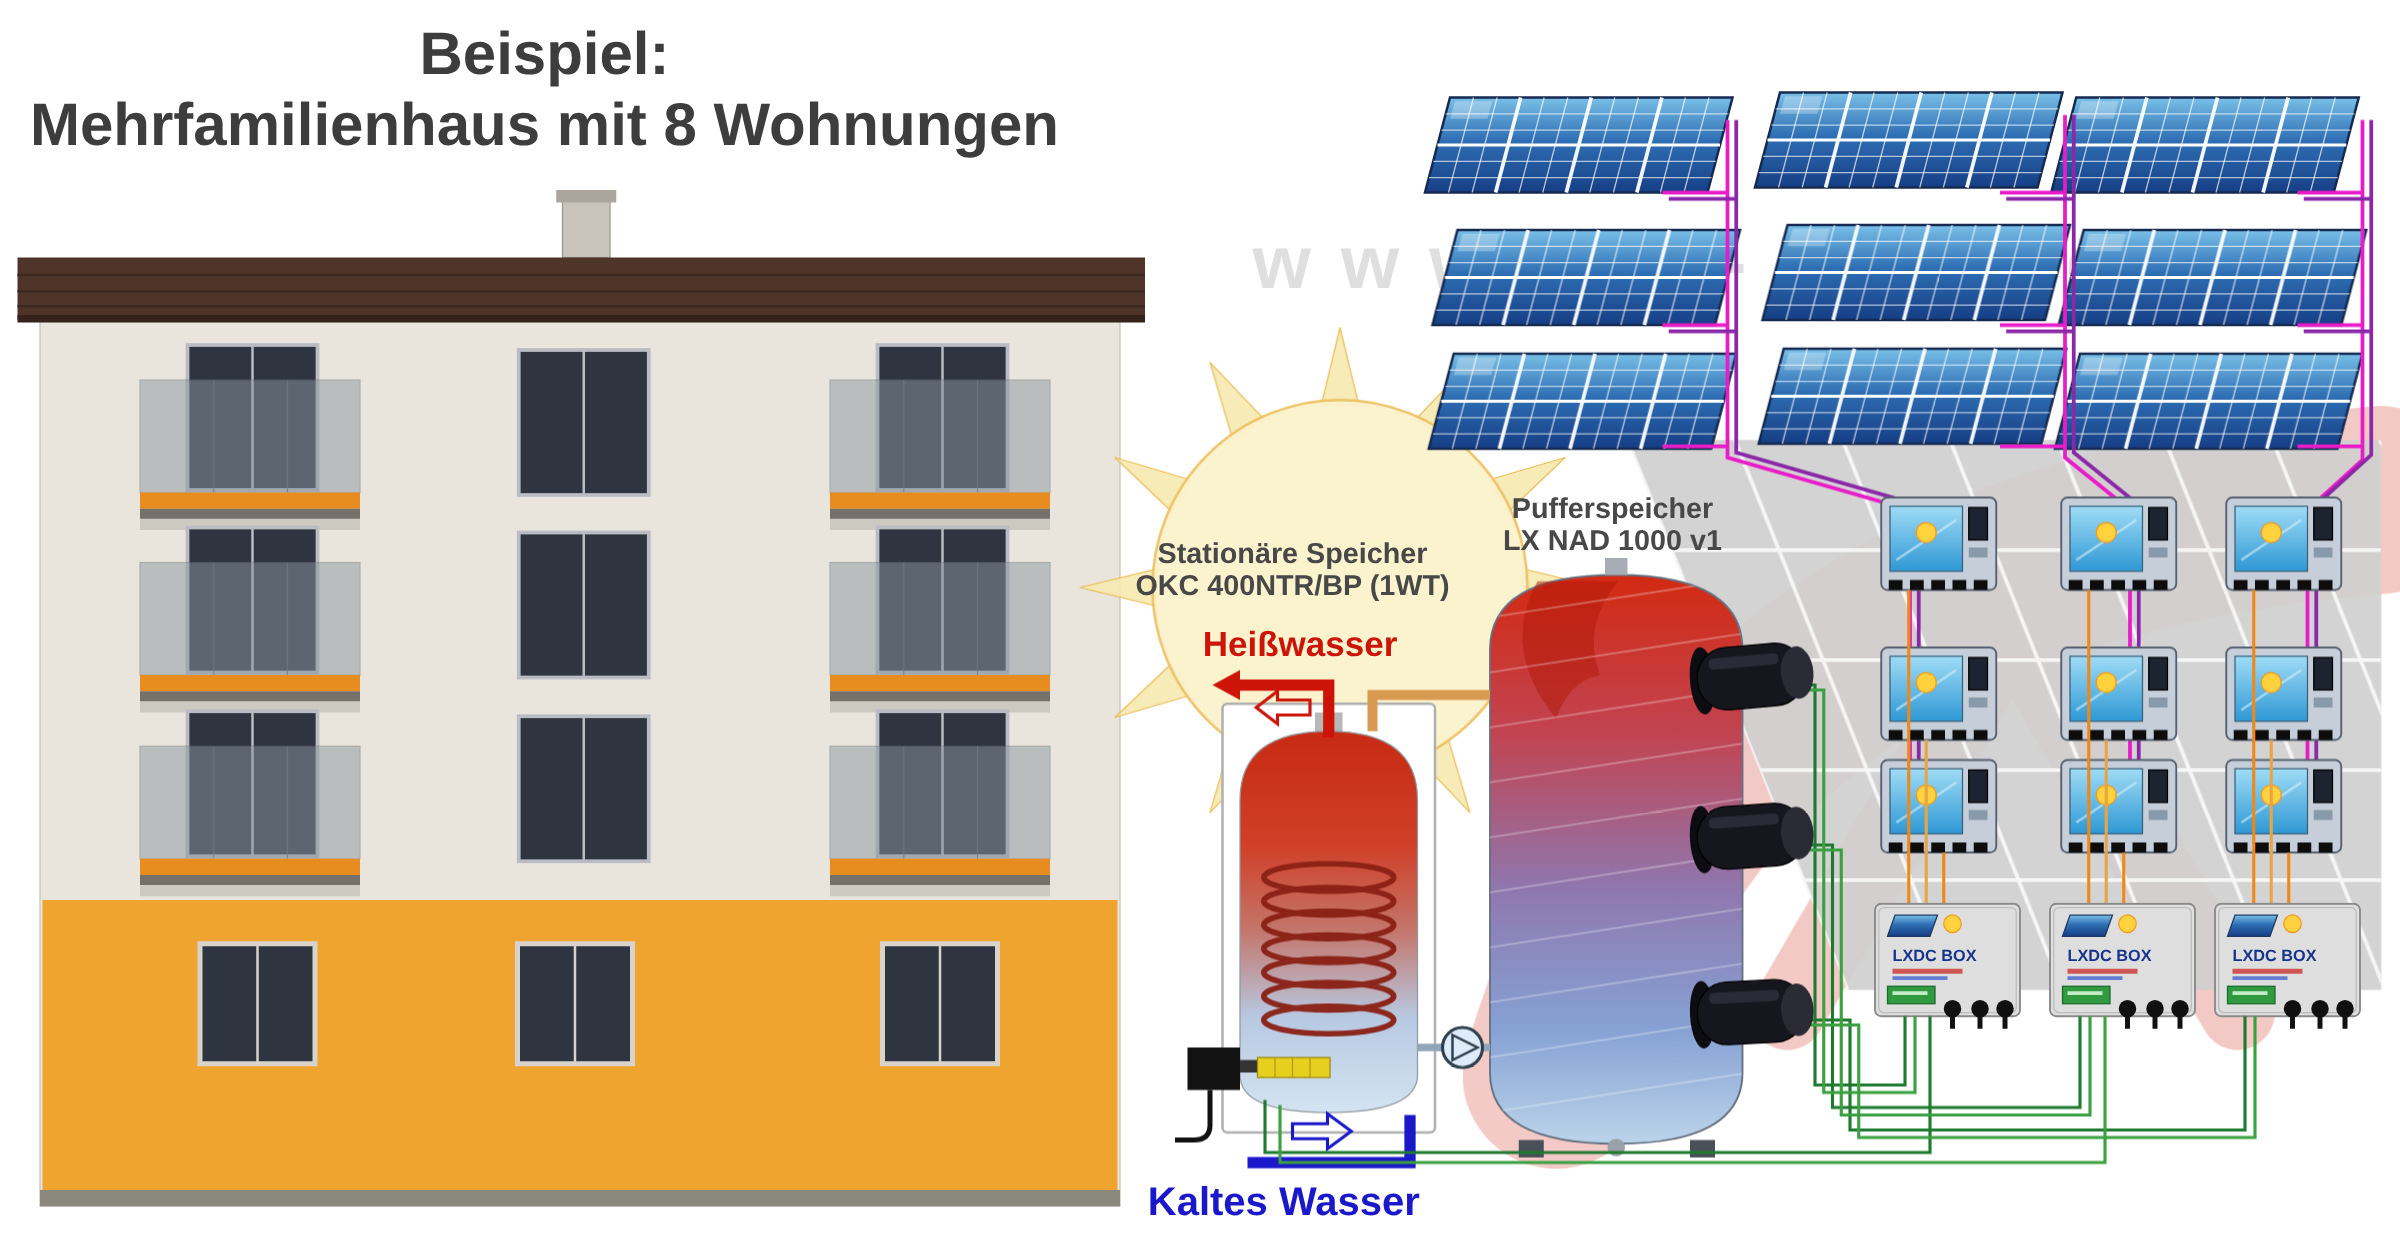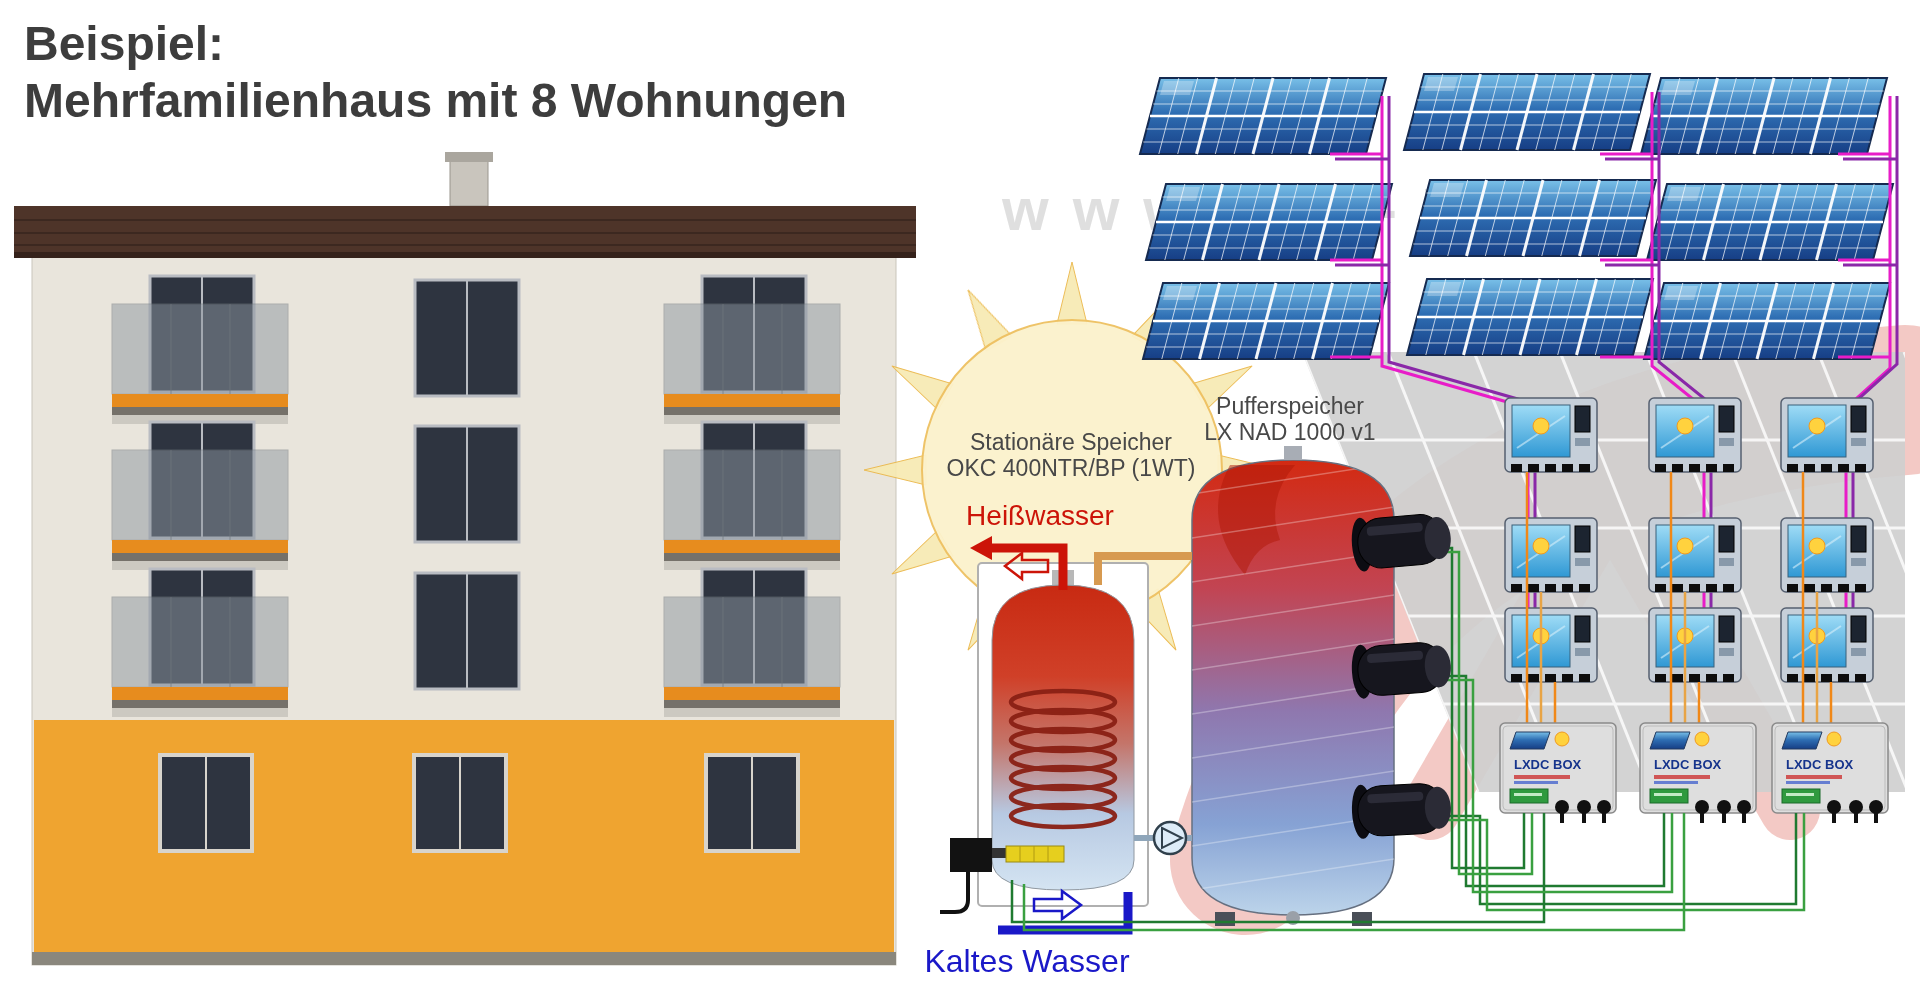--- a/index.html
+++ b/index.html
@@ -1,20 +1,20 @@
 <!DOCTYPE html>
 <html style="--hot: #cc1408; --cold: #1a18c8; --wire-magenta: #e81cc8; --wire-violet: #8a28a8; --wire-orange: #f08818; --wire-orange2: #e8a445; --wire-green: #1f7a30; --wire-green2: #3aa040; --panel-blue: #2f6fb4; --building-orange: #efa430; --title-gray: #3d3d3d;"><head>
 <meta charset="utf-8">
 <style>
   html,body{margin:0;padding:0;background:#fff;}
   .canvas{position:relative;width:1920px;height:990px;background:#ffffff;overflow:hidden;
           font-family:"Liberation Sans",sans-serif;}
   .title{position:absolute;left:24px;top:16px;font-weight:700;color:var(--title-gray,#3d3d3d);
-         font-size:48px;line-height:1.18;letter-spacing:0;}
-  .lbl{position:absolute;font-weight:400;text-align:center;line-height:1.12;}
+         font-size:48px;line-height:1.18;letter-spacing:0;text-align:center;}
+  .lbl{position:absolute;font-weight:700;text-align:center;line-height:1.12;}
   .lbl-tank{color:#484848;font-size:23px;}
   .lbl-hot{color:var(--hot,#cc1408);font-size:28px;}
   .lbl-cold{color:var(--cold,#1a18c8);font-size:32px;}
   svg{position:absolute;left:0;top:0;}
   .wm{font-weight:700;font-size:60px;letter-spacing:24px;fill:#c6c6c6;opacity:.55;}
 </style>
 </head>
 <body>
 
 <div class="canvas">
@@ -366,21 +366,21 @@
   <use href="#heater" transform="translate(1358,545) rotate(-5)"></use>
   <use href="#heater" transform="translate(1358,672) rotate(-4)"></use>
   <use href="#heater" transform="translate(1358,812) rotate(-3)"></use>
 </svg>
 
 <div class="title">
   <div>Beispiel:</div>
   <div>Mehrfamilienhaus mit 8 Wohnungen</div>
 </div>
 
-<div class="lbl lbl-tank" style="left:931px;top:430px;width:280px;">
+<div class="lbl lbl-tank" style="left:894px;top:430px;width:280px;">
   <div>Stationäre Speicher</div>
   <div>OKC 400NTR/BP (1WT)</div>
 </div>
 
 <div class="lbl lbl-tank" style="left:1140px;top:394px;width:300px;">
   <div>Pufferspeicher</div>
   <div>LX NAD 1000 v1</div>
 </div>
 
 <div class="lbl lbl-hot" style="left:960px;top:500px;width:160px;">Heißwasser</div>

